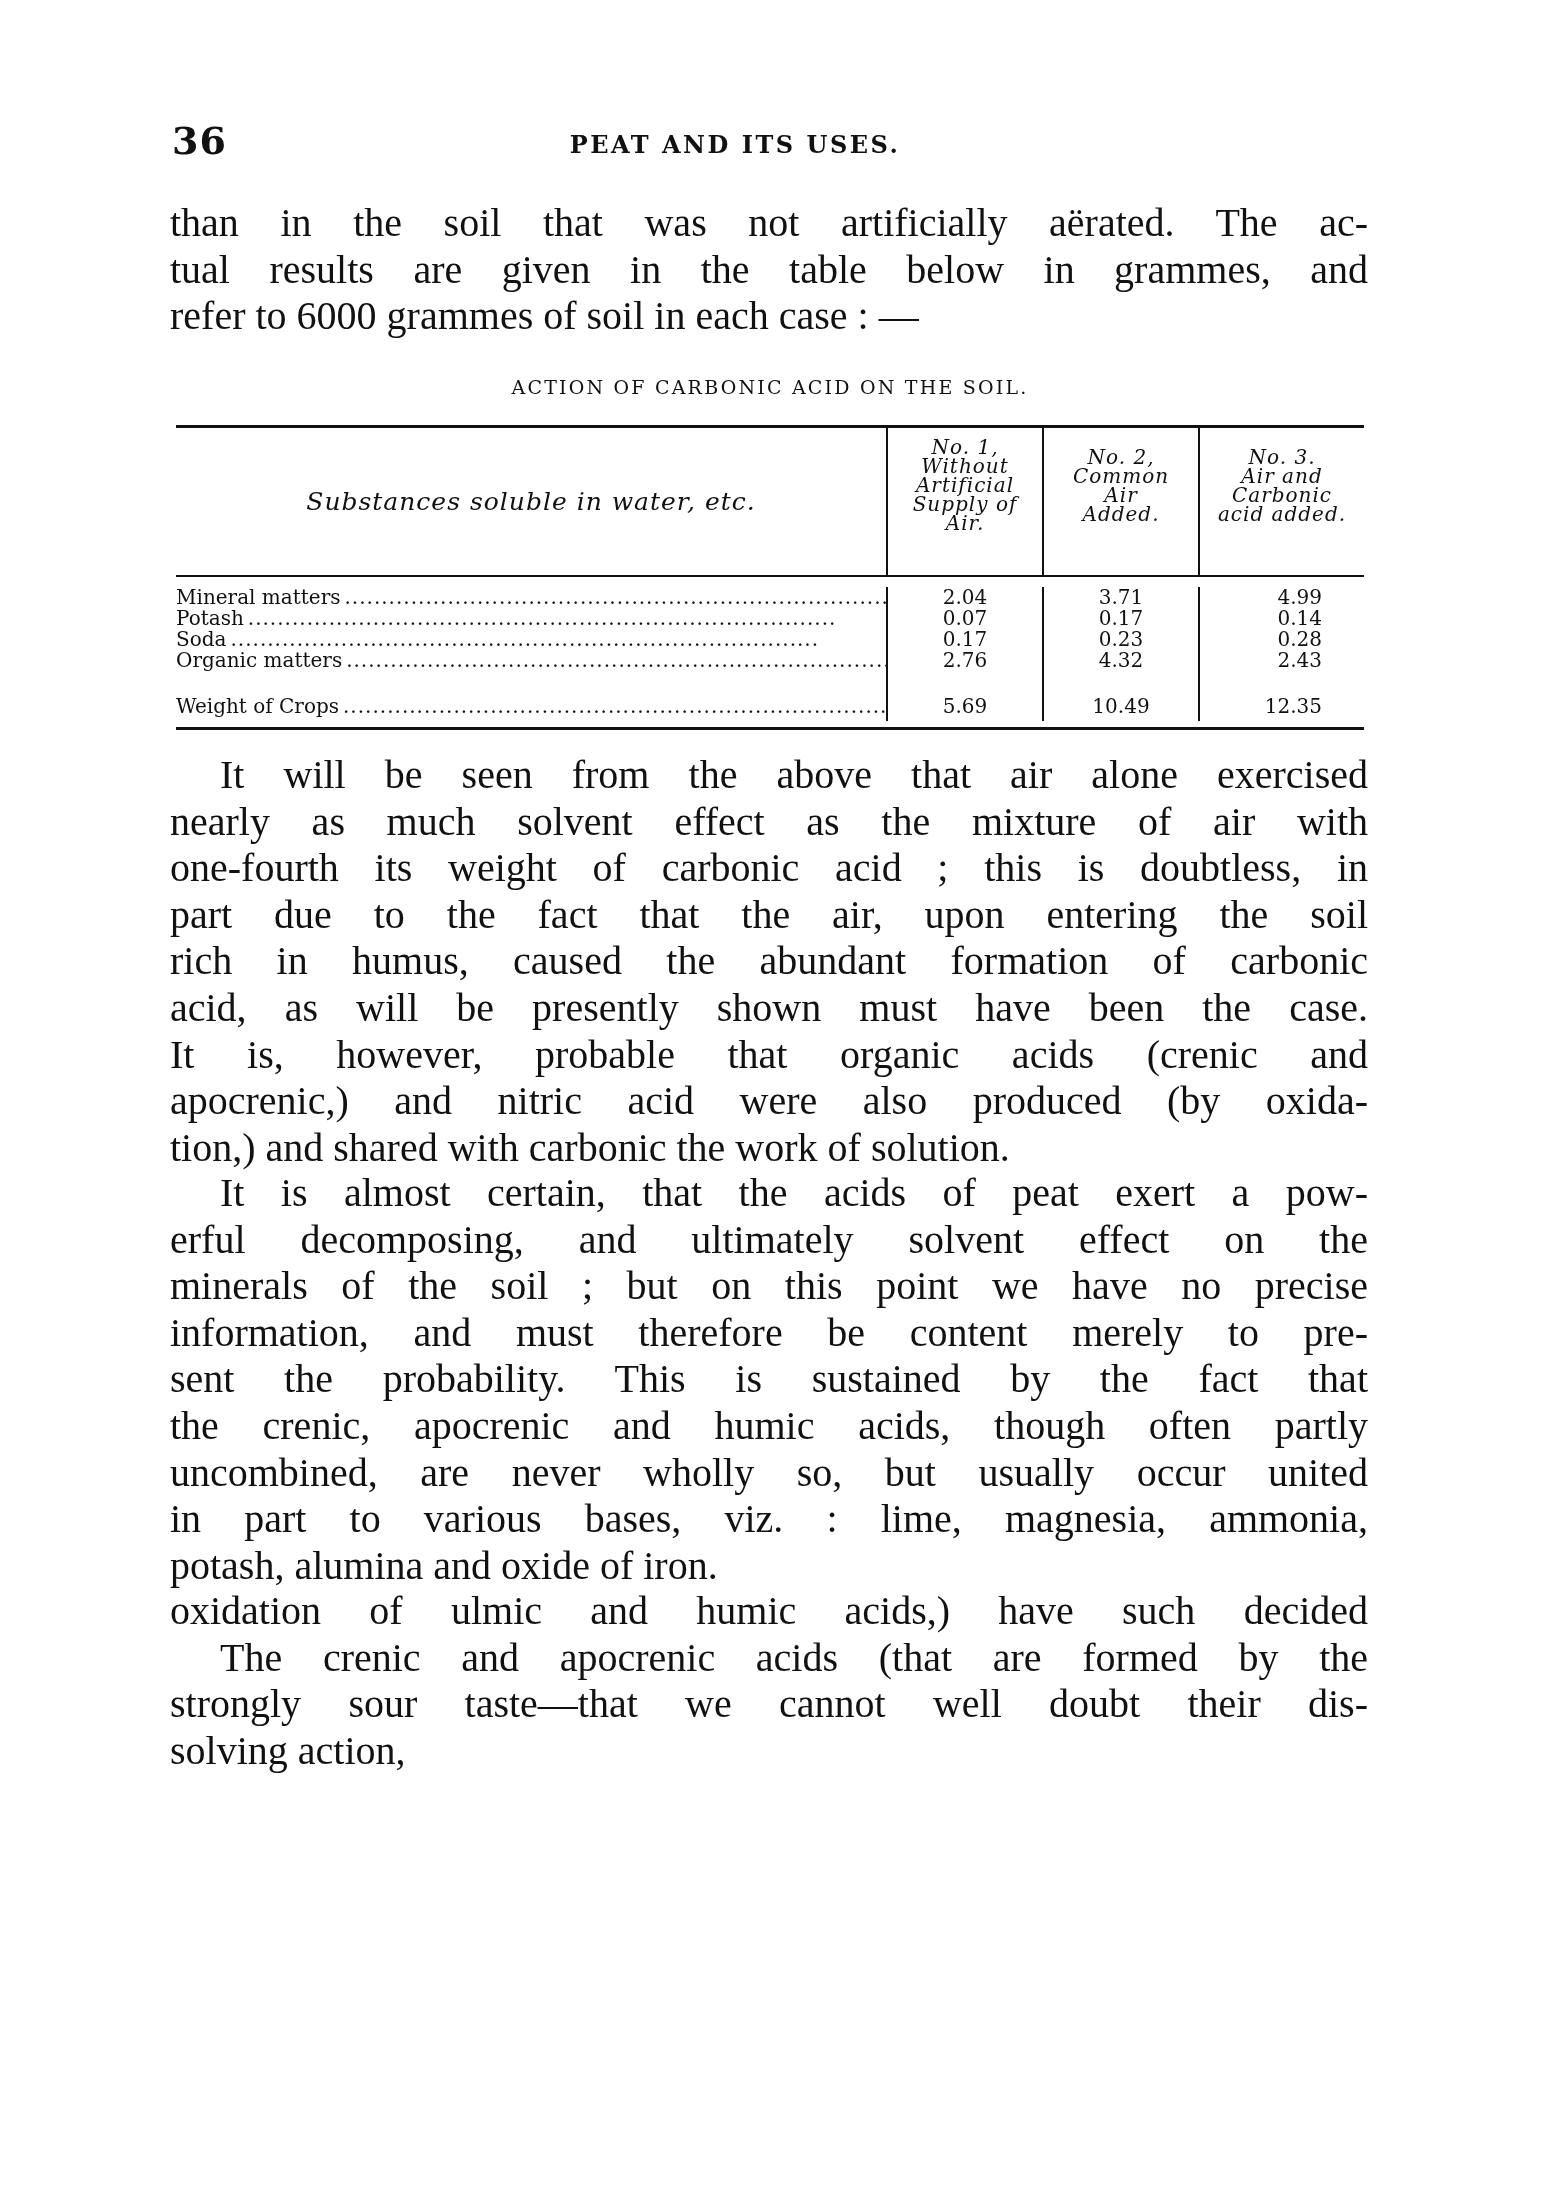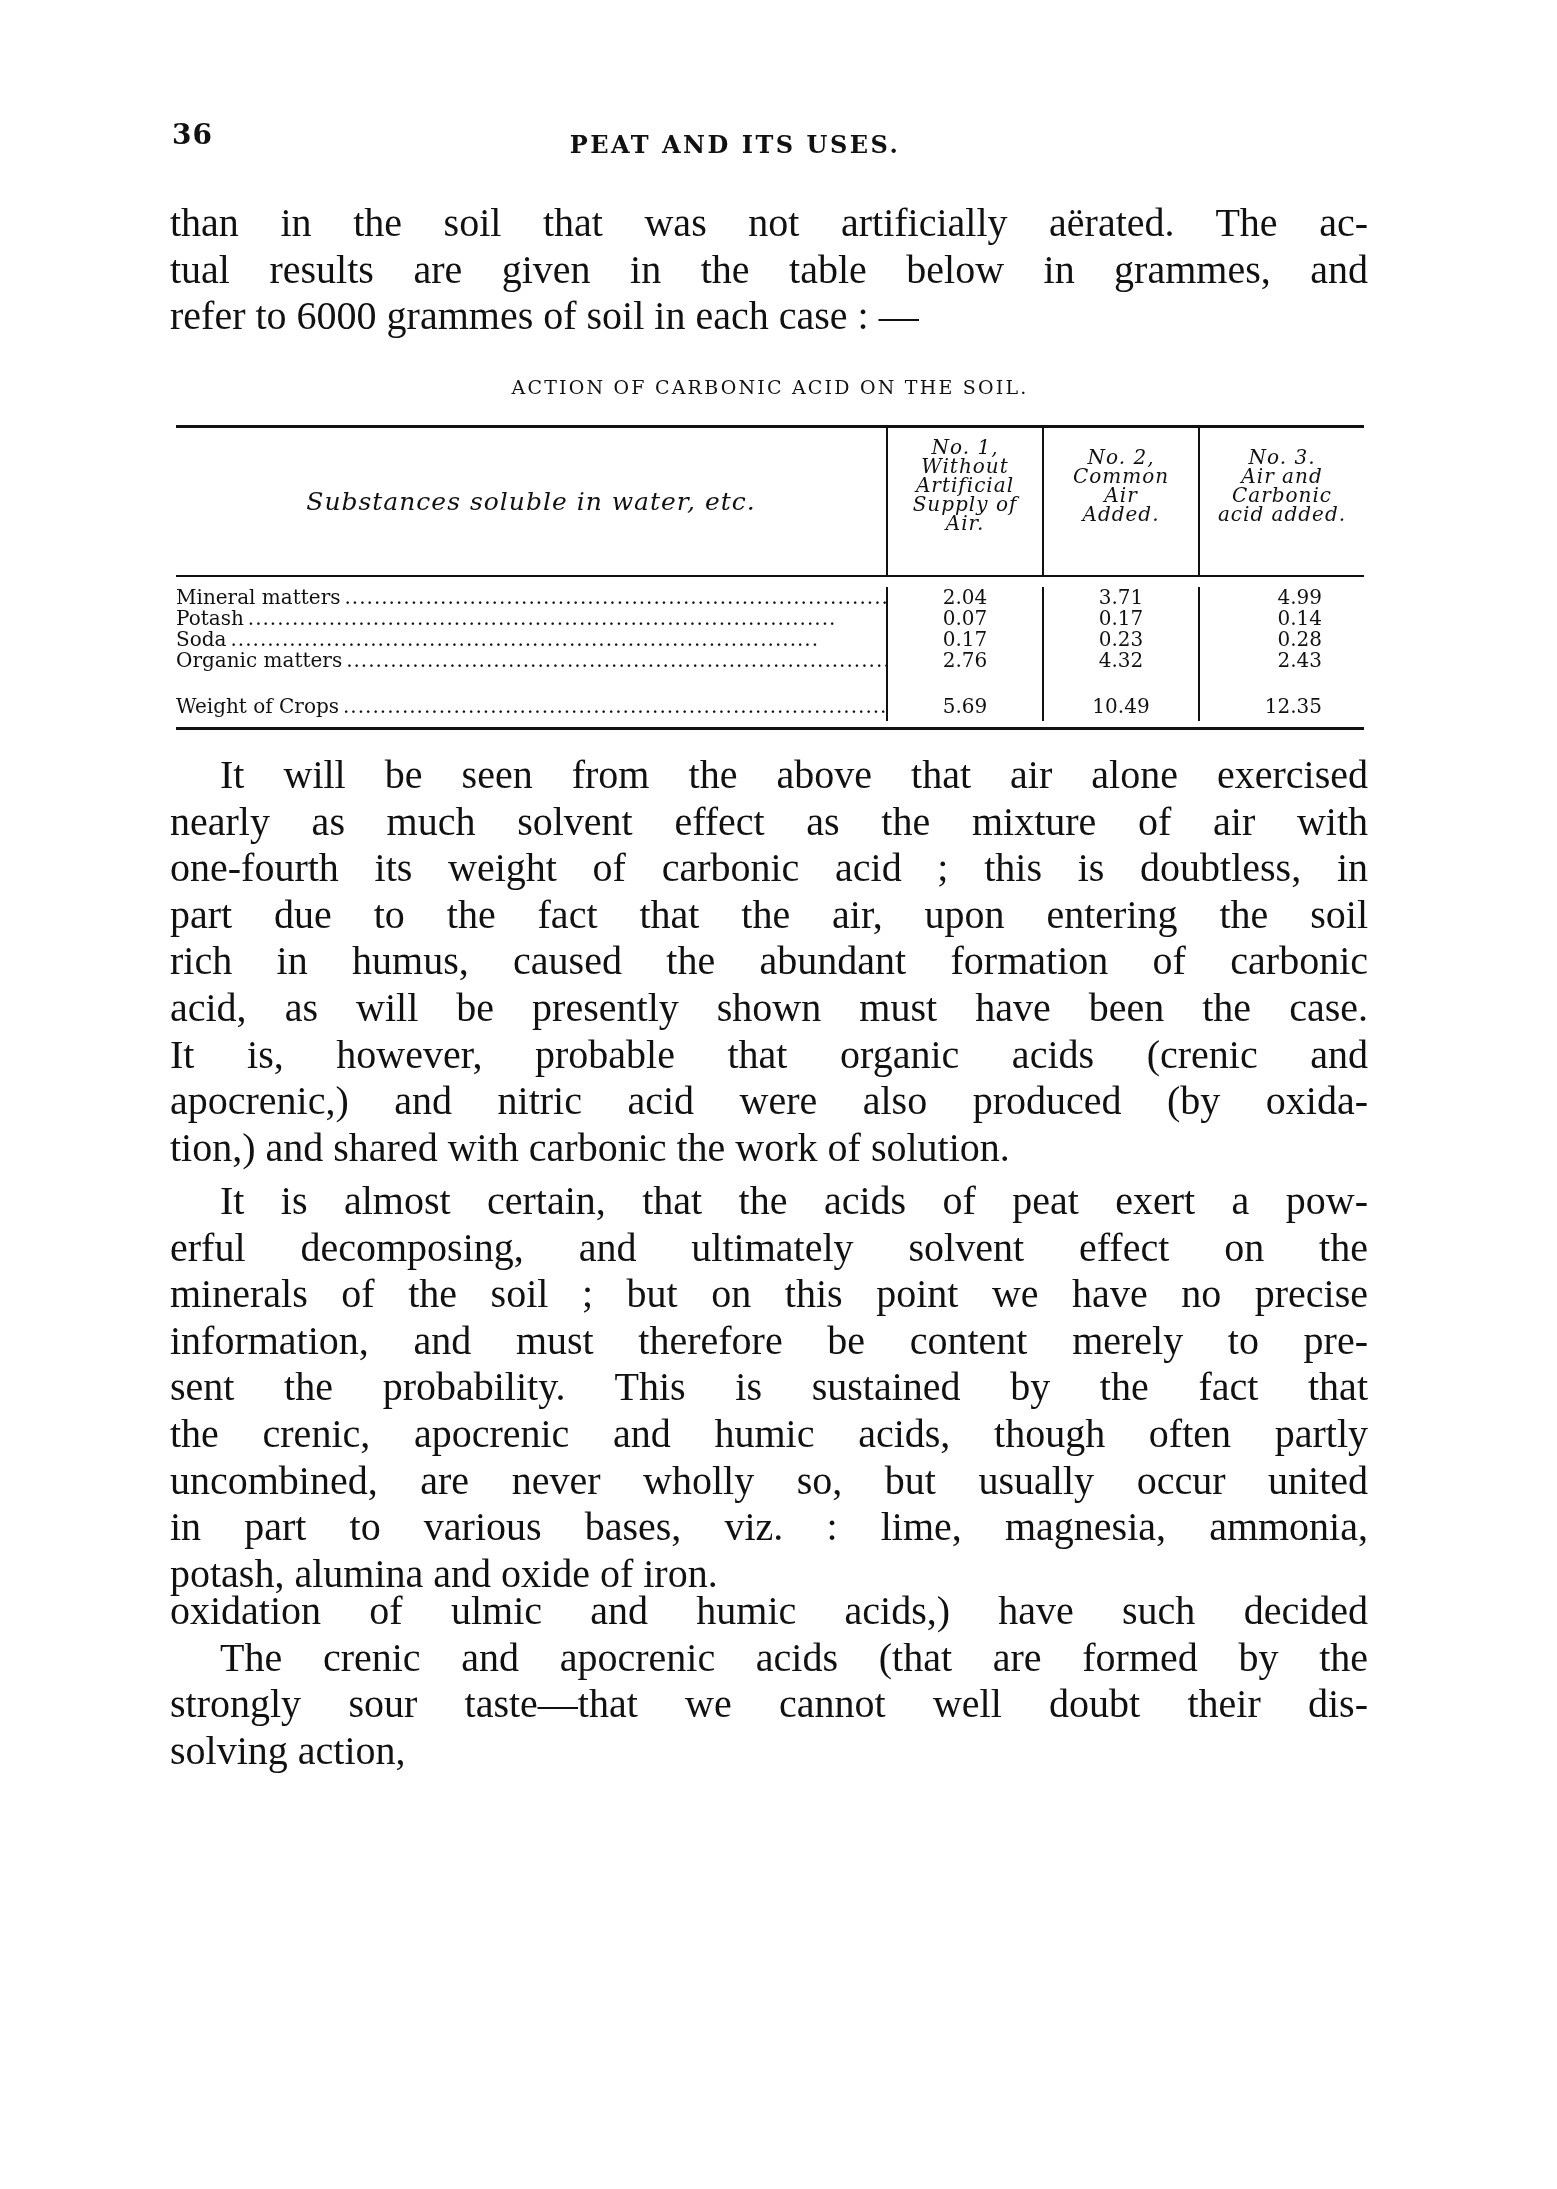--- a/index.html
+++ b/index.html
@@ -26,21 +26,21 @@
       position: absolute;
       top: 118px;
       left: 0;
       width: 1200px;
       height: 50px;
     }
     .page-number {
       position: absolute;
       left: 2px;
       top: 0;
-      font-size: 28px;
+      font-size: 38px;
       font-weight: bold;
       letter-spacing: 1px;
     }
     .running-title {
       position: absolute;
       left: 0;
       width: 1130px;
       top: 12px;
       text-align: center;
       font-size: 24px;
@@ -65,21 +65,21 @@
       white-space: nowrap;
     }
     .para .ln.last {
       text-align-last: left;
     }
     .para .ln.indent {
       padding-left: 50px;
     }
     #para-intro { top: 200px; }
     #para-1 { top: 752px; }
-    #para-2 { top: 1170px; margin-top: 8px; }
+    #para-2 { top: 1170px; }
     #para-3 { top: 1588px; }
 
     
     .table-caption {
       position: absolute;
       top: 376px;
       left: 0;
       width: 1200px;
       text-align: center;
       font-size: 19px;

